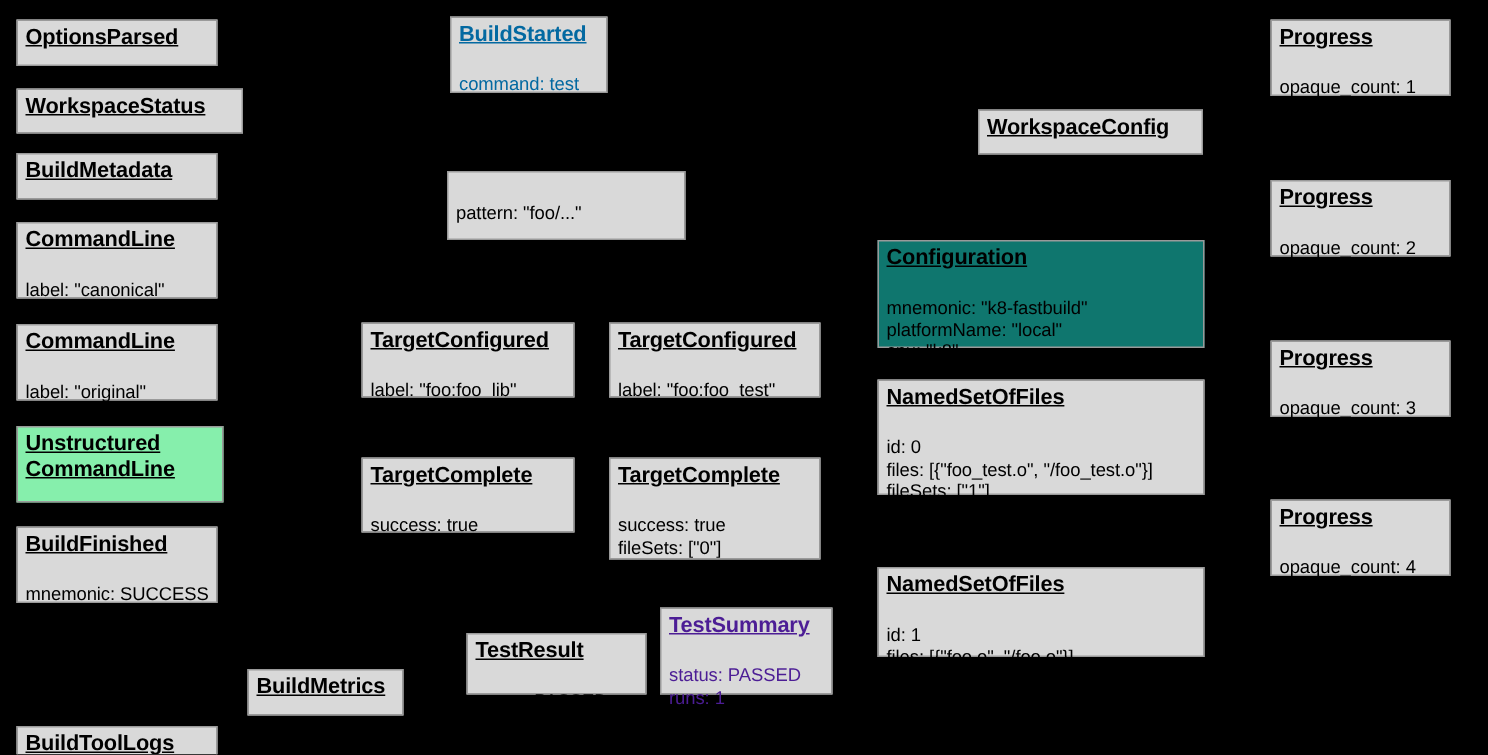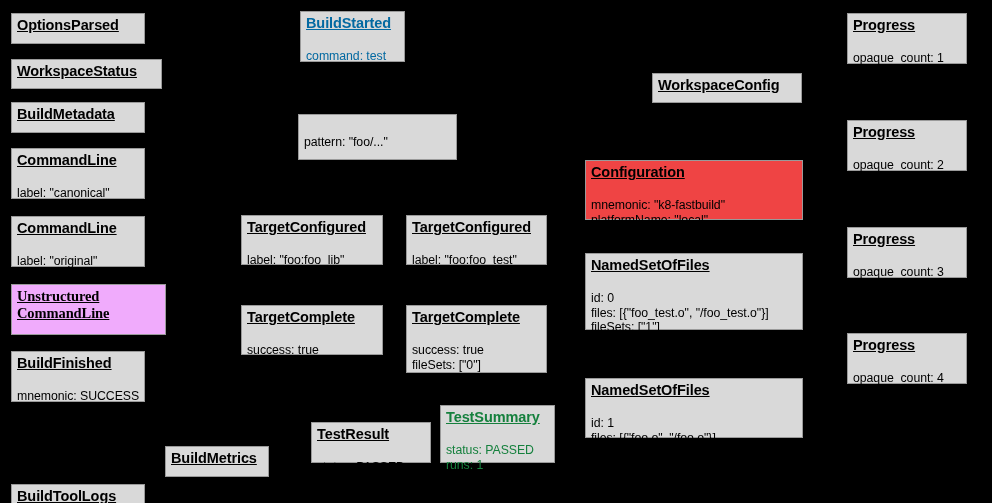--- a/index.html
+++ b/index.html
@@ -69,21 +69,21 @@
       <span class="node-fields">
         <span class="node-field">label: "canonical"</span>
       </span>
     </div>
     <div class="node" style="left: 11px; top: 216px; width: 134px; height: 51px; background: rgb(217, 217, 217); border-color: rgb(154, 154, 154); color: rgb(0, 0, 0);">
       <span class="node-title">CommandLine</span>
       <span class="node-fields">
         <span class="node-field">label: "original"</span>
       </span>
     </div>
-    <div class="node" style="left: 11px; top: 284px; width: 155px; height: 51px; background: #f0abfc; border-color: rgb(154, 154, 154); color: rgb(0, 0, 0); font-family: Liberation Serif, serif;">
+    <div class="node" style="left: 11px; top: 284px; width: 138px; height: 51px; background: #86efac; border-color: rgb(154, 154, 154); color: rgb(0, 0, 0);">
       <span class="node-title wrap">Unstructured CommandLine</span>
     </div>
     <div class="node" style="left: 11px; top: 351px; width: 134px; height: 51px; background: rgb(217, 217, 217); border-color: rgb(154, 154, 154); color: rgb(0, 0, 0);">
       <span class="node-title">BuildFinished</span>
       <span class="node-fields">
         <span class="node-field">mnemonic: SUCCESS</span>
       </span>
     </div>
     <div class="node" style="left: 11px; top: 446px; width: 134px; height: 31px; background: rgb(217, 217, 217); border-color: rgb(154, 154, 154); color: rgb(0, 0, 0); margin-top: 38px;">
       <span class="node-title">BuildToolLogs</span>
@@ -126,31 +126,31 @@
         <span class="node-field">success: true</span>
         <span class="node-field">fileSets: ["0"]</span>
       </span>
     </div>
     <div class="node" style="left: 311px; top: 422px; width: 120px; height: 41px; background: rgb(217, 217, 217); border-color: rgb(154, 154, 154); color: rgb(0, 0, 0);">
       <span class="node-title">TestResult</span>
       <span class="node-fields">
         <span class="node-field">status: PASSED</span>
       </span>
     </div>
-    <div class="node" style="left: 440px; top: 405px; width: 115px; height: 58px; background: rgb(217, 217, 217); border-color: rgb(154, 154, 154); color: #15803d;">
+    <div class="node" style="left: 440px; top: 405px; width: 115px; height: 58px; background: rgb(217, 217, 217); border-color: rgb(154, 154, 154); color: #4c1d95;">
       <span class="node-title">TestSummary</span>
       <span class="node-fields">
         <span class="node-field">status: PASSED</span>
         <span class="node-field">runs: 1</span>
       </span>
     </div>
     <div class="node" style="left: 652px; top: 73px; width: 150px; height: 30px; background: rgb(217, 217, 217); border-color: rgb(154, 154, 154); color: rgb(0, 0, 0);">
       <span class="node-title">WorkspaceConfig</span>
     </div>
-    <div class="node" style="left: 585px; top: 160px; width: 218px; height: 60px; background: #ef4444; border-color: rgb(154, 154, 154); color: rgb(0, 0, 0);">
+    <div class="node" style="left: 585px; top: 160px; width: 218px; height: 72px; background: #0f766e; border-color: rgb(154, 154, 154); color: rgb(0, 0, 0);">
       <span class="node-title">Configuration</span>
       <span class="node-fields">
         <span class="node-field">mnemonic: "k8-fastbuild"</span>
         <span class="node-field">platformName: "local"</span>
         <span class="node-field">cpu: "k8"</span>
       </span>
     </div>
     <div class="node" style="left: 585px; top: 253px; width: 218px; height: 77px; background: rgb(217, 217, 217); border-color: rgb(154, 154, 154); color: rgb(0, 0, 0);">
       <span class="node-title">NamedSetOfFiles</span>
       <span class="node-fields">

